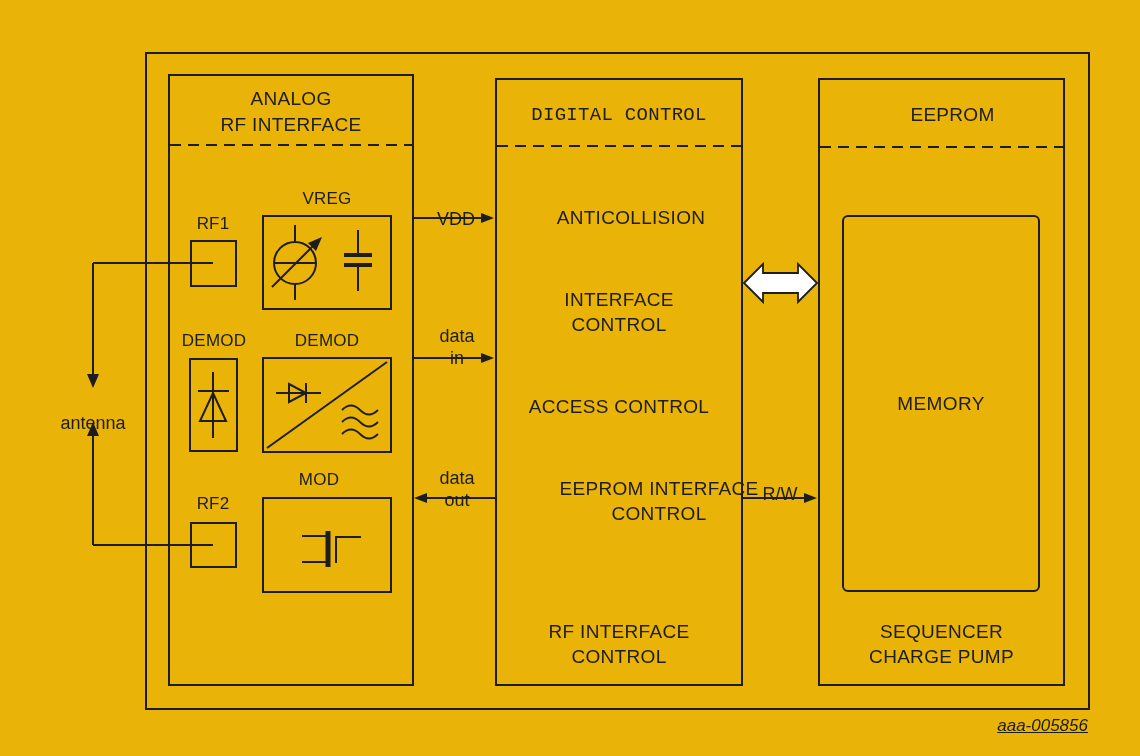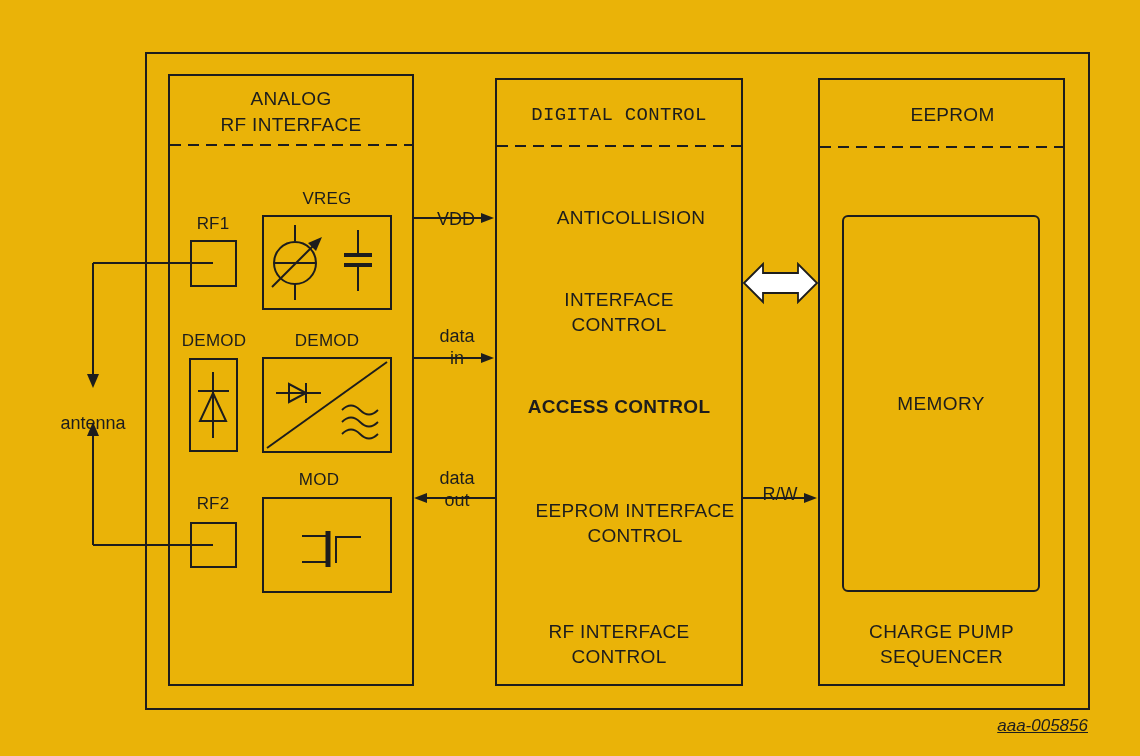--- a/index.html
+++ b/index.html
@@ -92,42 +92,42 @@
   <div class="box" style="left:495px;top:78px;width:248px;height:608px;"></div>
   <div class="lbl block-title" style="left:495px;top:102px;width:248px;font-family:Liberation Mono, monospace;">DIGITAL CONTROL</div>
 
   <div class="lbl ditem" style="left:495px;top:205px;width:248px;padding-left:12px;">
     <div>ANTICOLLISION</div>
   </div>
   <div class="lbl ditem" style="left:495px;top:287px;width:248px;">
     <div>INTERFACE</div>
     <div>CONTROL</div>
   </div>
-  <div class="lbl ditem" style="left:495px;top:394px;width:248px;font-weight:bold;">
+  <div class="lbl ditem" style="left:495px;top:394px;width:248px;">
     <div>ACCESS CONTROL</div>
   </div>
-  <div class="lbl ditem" style="left:495px;top:498px;width:280px;">
+  <div class="lbl ditem" style="left:495px;top:476px;width:280px;padding-left:24px;">
     <div>EEPROM INTERFACE</div>
     <div>CONTROL</div>
   </div>
   <div class="lbl ditem" style="left:495px;top:619px;width:248px;">
     <div>RF INTERFACE</div>
     <div>CONTROL</div>
   </div>
 
   <div class="box" style="left:818px;top:78px;width:247px;height:608px;"></div>
   <div class="lbl block-title" style="left:818px;top:102px;width:269px;">EEPROM</div>
 
   <div class="box memory-box" style="left:842px;top:215px;width:198px;height:377px;">
     <span class="memory-text">MEMORY</span>
   </div>
 
   <div class="lbl ditem" style="left:818px;top:619px;width:247px;">
+    <div>SEQUENCER</div>
     <div>CHARGE PUMP</div>
-    <div>SEQUENCER</div>
   </div>
 
   <div class="lbl sig-lbl" style="left:420px;top:191px;width:72px;">VDD</div>
   <div class="lbl sig-lbl" style="left:420px;top:308px;width:74px;">
     <div>data</div>
     <div>in</div>
   </div>
   <div class="lbl sig-lbl" style="left:420px;top:450px;width:74px;">
     <div>data</div>
     <div>out</div>

